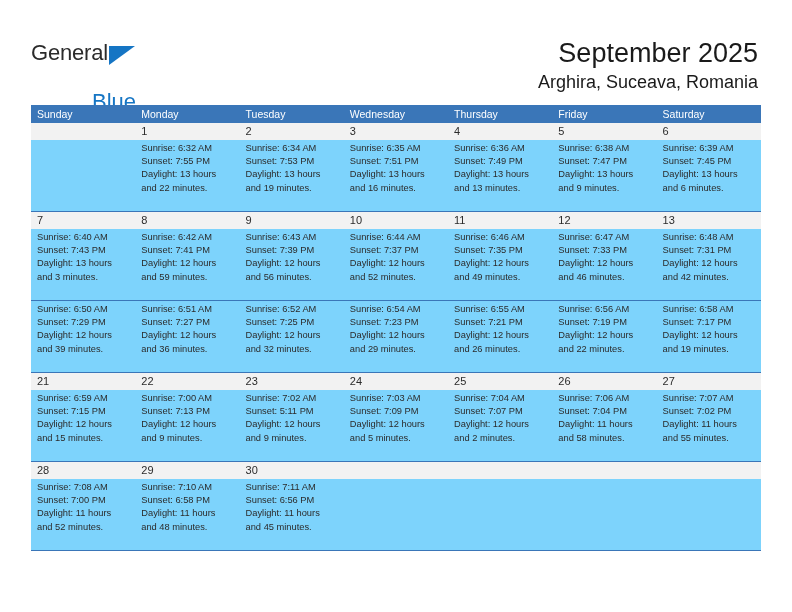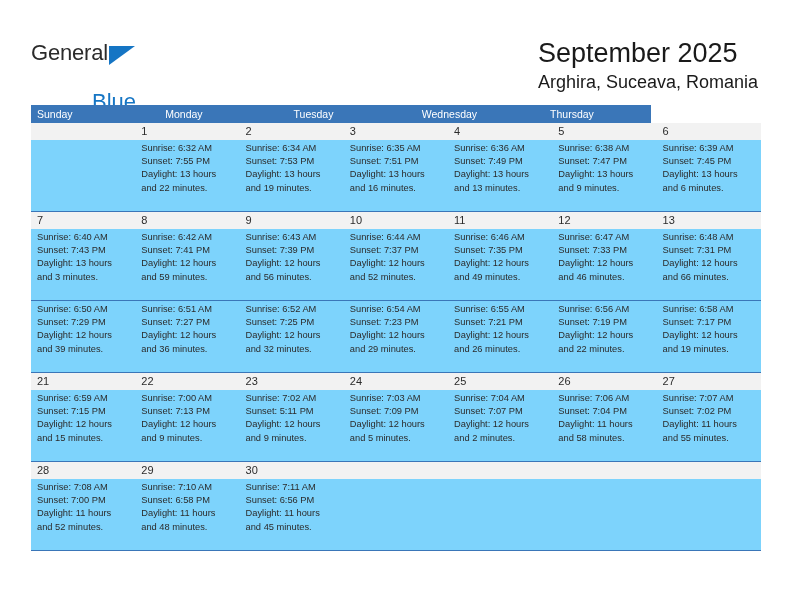--- a/index.html
+++ b/index.html
@@ -65,21 +65,21 @@
     color: #1575c4;
     line-height: 24px;
     font-family: "Liberation Sans", sans-serif;
     margin-top: 27px;
   }
 
   .title-block {
     position: absolute;
     right: 34px;
     top: 29px;
-    text-align: left;
+    text-align: right;
   }
   .cal-title {
     font-size: 27px;
     color: #1a1a1a;
     line-height: 32px;
     white-space: nowrap;
     font-family: "Liberation Sans", sans-serif;
   }
   .cal-subtitle {
     margin-top: 5px;
@@ -93,24 +93,23 @@
   
   .calendar {
     position: absolute;
     left: 31px;
     top: 105px;
     width: 730px;
   }
 
   .weekday-header {
     display: flex;
-    width: 620px;
+    width: 730px;
     height: 18px;
     background: #3a76b8;
-    gap: 24px;
   }
   .weekday-cell {
     flex: 0 0 104.28px;
     width: 104.28px;
     box-sizing: border-box;
     padding-left: 6px;
     font-size: 10.5px;
     color: #ffffff;
     line-height: 18px;
     white-space: nowrap;
@@ -297,21 +296,21 @@
             <div class="detail-cell">
               <div>Sunrise: 6:47 AM</div>
               <div>Sunset: 7:33 PM</div>
               <div>Daylight: 12 hours</div>
               <div>and 46 minutes.</div>
             </div>
             <div class="detail-cell">
               <div>Sunrise: 6:48 AM</div>
               <div>Sunset: 7:31 PM</div>
               <div>Daylight: 12 hours</div>
-              <div>and 66 minutes.</div>
+              <div>and 42 minutes.</div>
             </div>
           </div>
         </div>
         <div class="week-row">
           <div class="detail-strip">
             <div class="detail-cell">
               <div>Sunrise: 6:50 AM</div>
               <div>Sunset: 7:29 PM</div>
               <div>Daylight: 12 hours</div>
               <div>and 39 minutes.</div>

